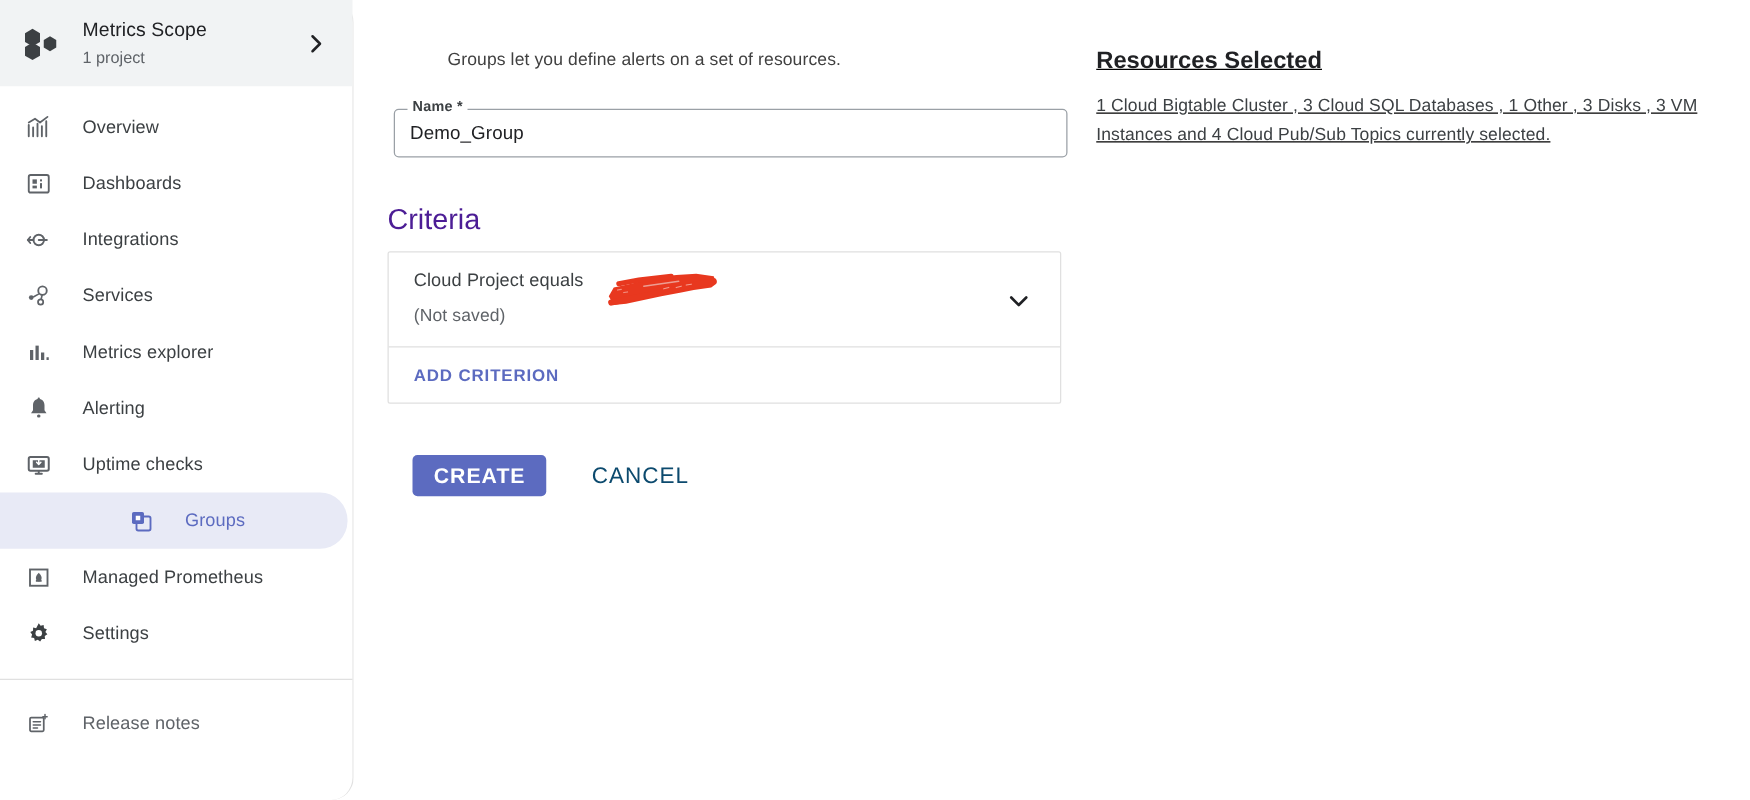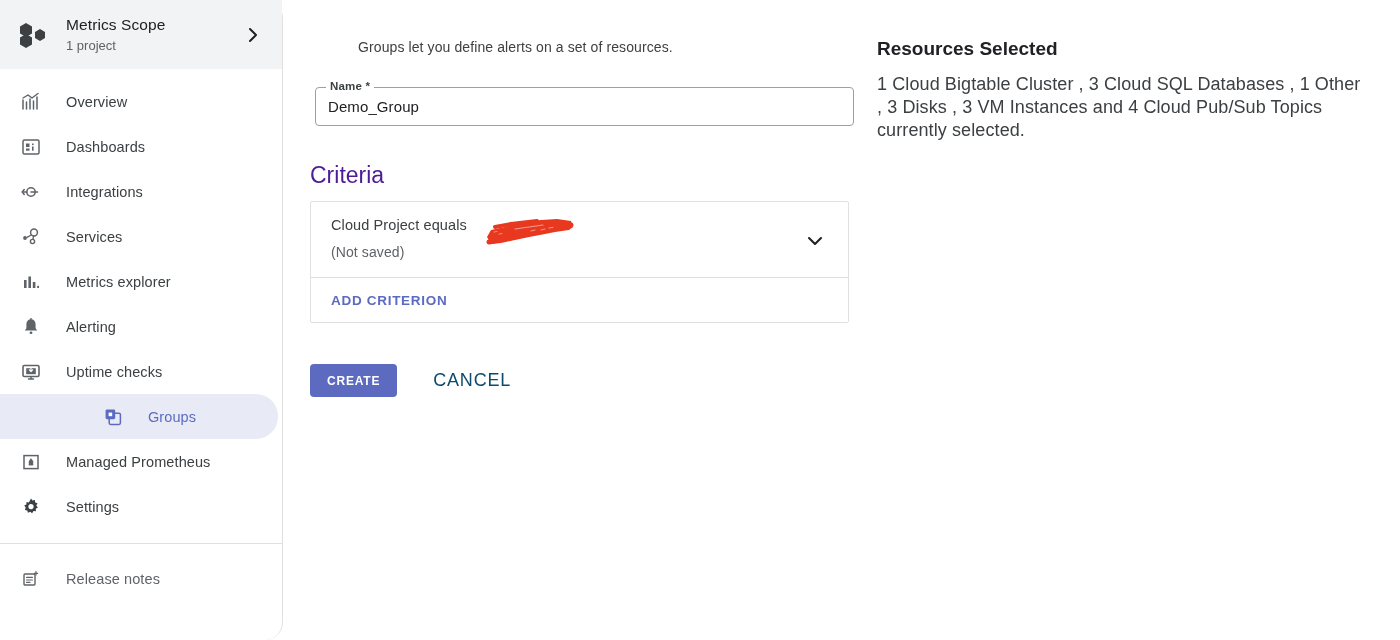--- a/index.html
+++ b/index.html
@@ -218,55 +218,57 @@
     display: flex;
     align-items: center;
   }
   .btn-create {
     background: #5c6bc0;
     color: #ffffff;
     border: none;
     border-radius: 4px;
     height: 33px;
     padding: 0 17px;
-    font-size: 12px;
+    font-size: 17px;
     font-weight: bold;
     letter-spacing: .8px;
     font-family: "Liberation Sans", sans-serif;
     cursor: pointer;
+    margin-left: 20px;
   }
   .btn-cancel {
     background: transparent;
     border: none;
     color: #0c4a6e;
     height: 33px;
     margin-left: 28px;
     padding: 0 8px;
     font-size: 18px;
     letter-spacing: .8px;
     font-family: Liberation Sans, sans-serif;
     cursor: pointer;
   }
 
   
   .res-panel {
     position: absolute;
     left: 594px; top: 36px;
     width: 490px;
+    text-decoration: underline;
   }
   .res-title {
     font-size: 19px;
     font-weight: bold;
     color: #202124;
     letter-spacing: 0px;
     line-height: 26px;
   }
   .res-body {
     margin-top: 11px;
-    font-size: 18px;
+    font-size: 14px;
     color: #3c4043;
     line-height: 23px;
     letter-spacing: .1px;
     width: 485px;
   }
 </style>
 </head>
 <body>
 
 <div id="app">

